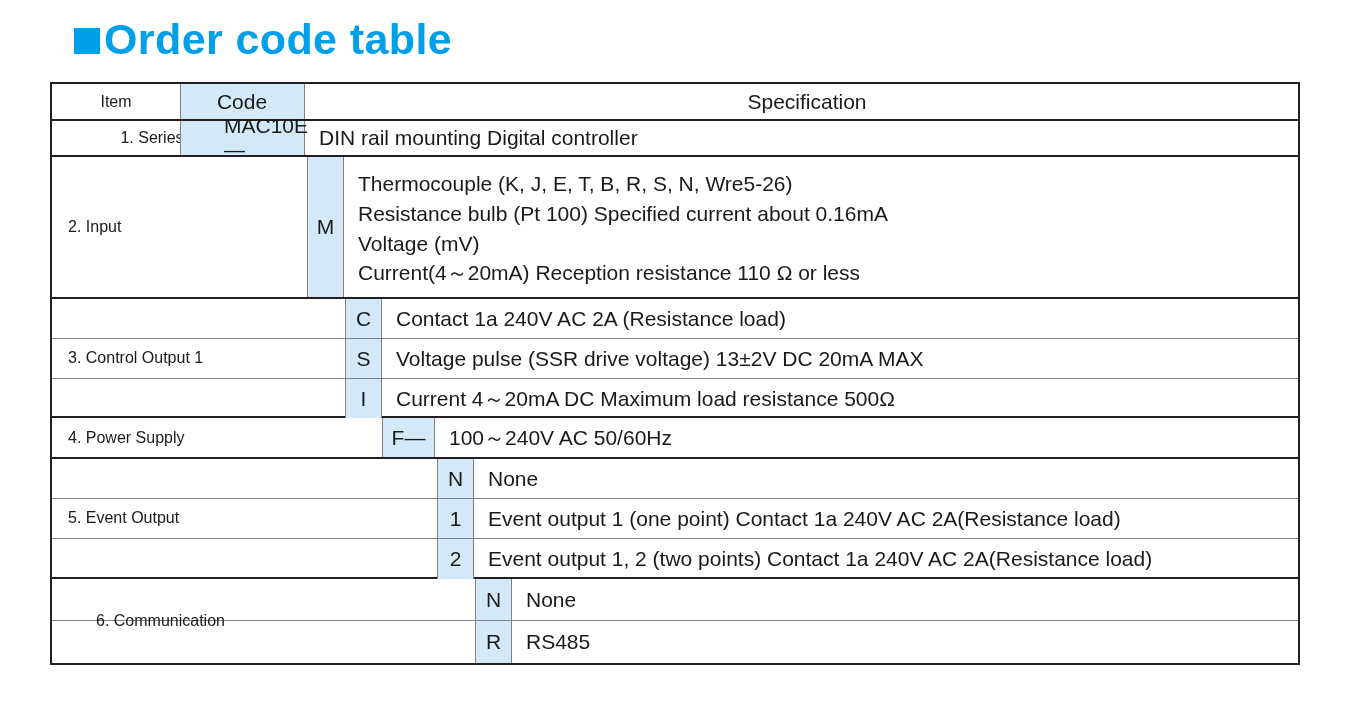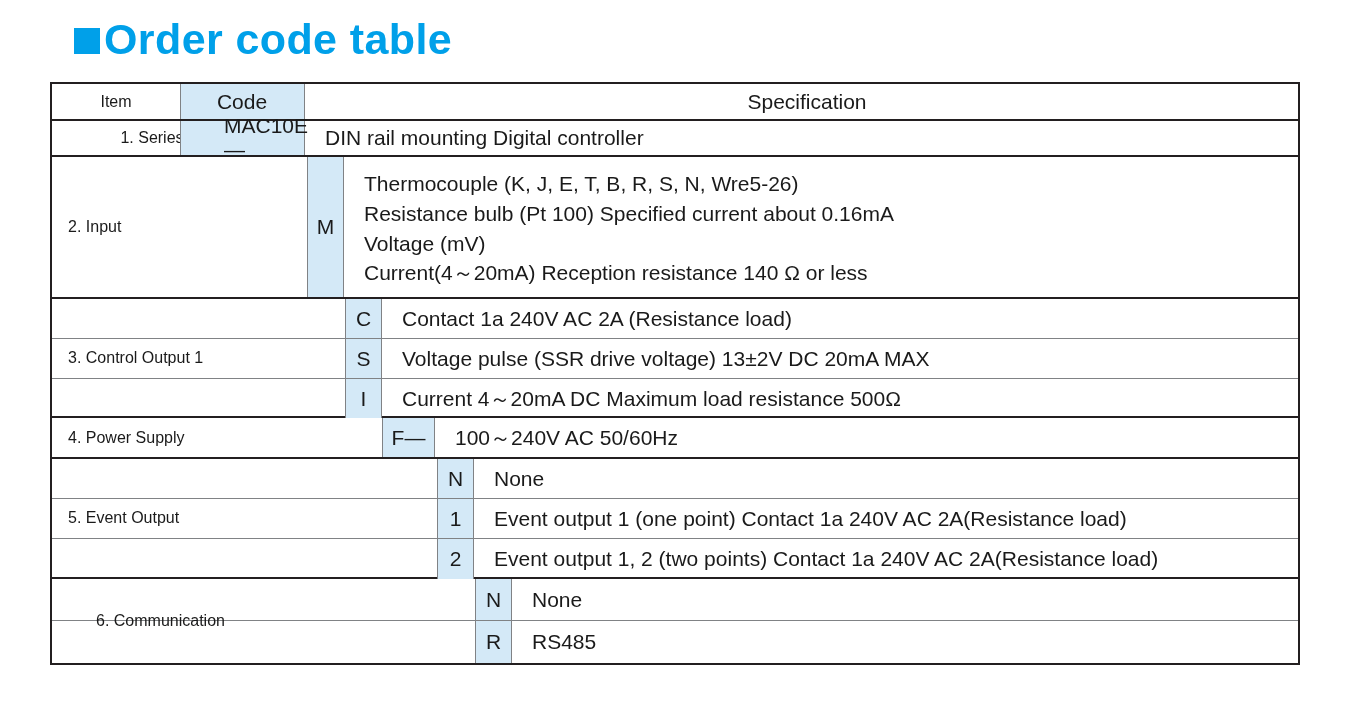--- a/index.html
+++ b/index.html
@@ -105,21 +105,21 @@
 
   .spec-cell {
     position: absolute;
     top: 0;
     bottom: 0;
     right: 0;
     display: flex;
     align-items: center;
     box-sizing: border-box;
     font-size: 21px;
-    padding-left: 20px;
+    padding-left: 14px;
     white-space: nowrap;
     z-index: 1;
   }
   .spec-cell.center-h {
     justify-content: center;
     padding-left: 11px;
   }
 
   .multiline {
     display: block;
@@ -167,21 +167,21 @@
   </div>
 
   <div class="section" style="height:142px;">
     <div class="subrow last-sub" style="height:100%;">
       <div class="item-cell" style="width:255px;">2. Input</div>
       <div class="code-cell" style="left:255px;width:37px;">M</div>
       <div class="spec-cell" style="left:292px;display:block;padding-top:12px;">
         <span class="multiline">Thermocouple (K, J, E, T, B, R, S, N, Wre5-26)</span>
         <span class="multiline">Resistance bulb (Pt 100)  Specified current  about 0.16mA</span>
         <span class="multiline">Voltage (mV)</span>
-        <span class="multiline">Current(4～20mA) Reception resistance 140 Ω  or less</span>
+        <span class="multiline">Current(4～20mA) Reception resistance 110 Ω  or less</span>
       </div>
     </div>
   </div>
 
   <div class="section" style="height:119px;">
     <div class="item-cell" style="width:316px;">3. Control Output 1</div>
 
     <div class="subrow" style="height:40px;">
       <div class="code-cell" style="left:293px;width:37px;">C</div>
       <div class="spec-cell" style="left:330px;">Contact  1a  240V  AC  2A (Resistance load)</div>

